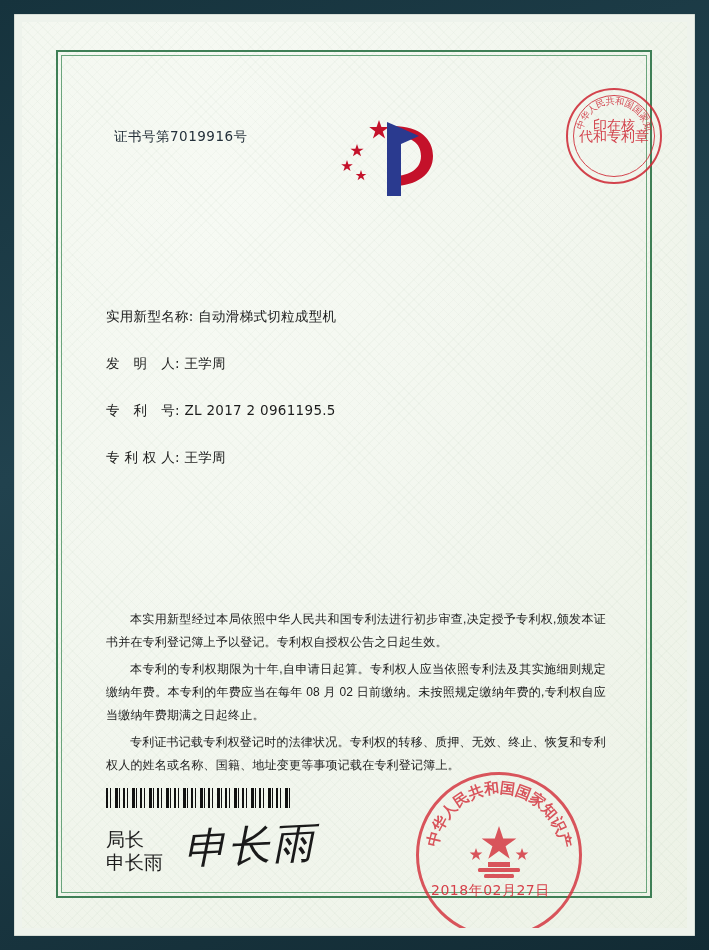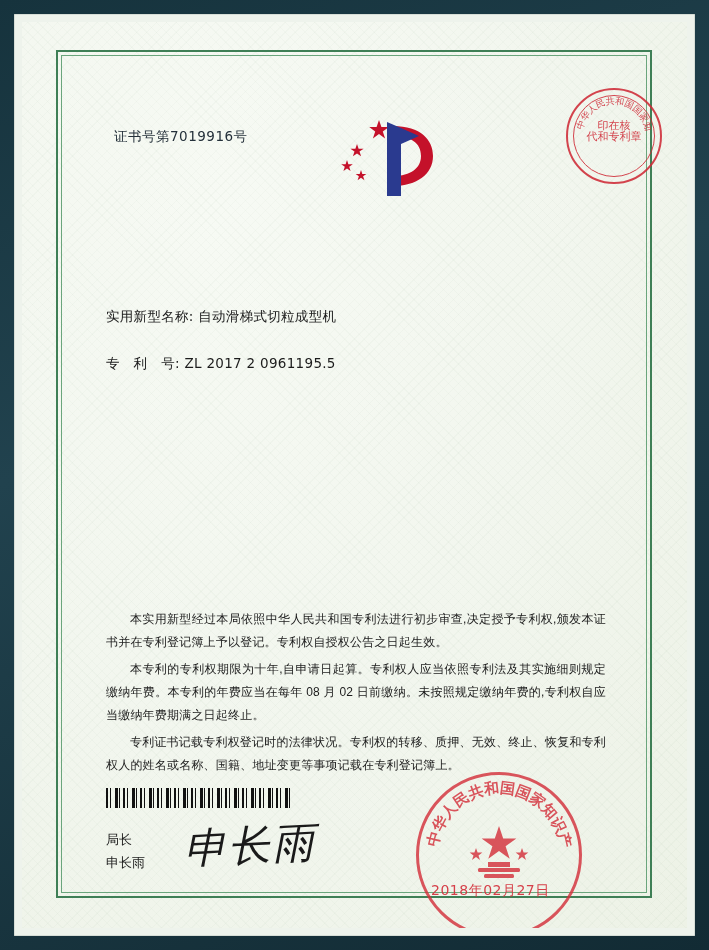--- a/index.html
+++ b/index.html
@@ -118,21 +118,21 @@
     position: absolute;
     left: 5px; top: 5px; right: 5px; bottom: 5px;
     border: 1px solid #cf2b37;
     border-radius: 50%;
   }
   .top-seal .seal-center {
     position: absolute;
     left: 0; right: 0;
     top: 30px;
     text-align: center;
-    font-size: 11px;
+    font-size: 14px;
     line-height: 11px;
     color: #cf2b37;
     font-family: "DejaVu Sans", "Liberation Sans", sans-serif;
   }
   .top-seal .arc-text {
     position: absolute;
     left: 0; top: 0;
     width: 92px;
     height: 92px;
   }
@@ -203,21 +203,21 @@
       #111 9px 12px, transparent 12px 13px,
       #111 13px 14px, transparent 14px 17px
     );
   }
 
   
   .director {
     position: absolute;
     left: 50px;
     top: 778px;
-    font-size: 13px;
+    font-size: 19px;
     line-height: 23px;
     color: #1c1c1c;
     font-family: "DejaVu Sans", "Liberation Sans", sans-serif;
   }
   .signature {
     position: absolute;
     left: 128px;
     top: 768px;
     font-size: 42px;
     color: #1a1a1a;
@@ -312,22 +312,30 @@
         </div>
       </div>
 
 
       <div class="fields">
         <div class="field">
           <span class="label">实用新型名称:</span>
           <span class="value">自动滑梯式切粒成型机</span>
         </div>
         <div class="field">
+          <span class="label">发　明　人:</span>
+          <span class="value">王学周</span>
+        </div>
+        <div class="field">
           <span class="label">专　利　号:</span>
           <span class="value">ZL 2017 2 0961195.5</span>
+        </div>
+        <div class="field">
+          <span class="label">专 利 权 人:</span>
+          <span class="value">王学周</span>
         </div>
       </div>
 
       <div class="paragraphs">
         <p>本实用新型经过本局依照中华人民共和国专利法进行初步审查,决定授予专利权,颁发本证书并在专利登记簿上予以登记。专利权自授权公告之日起生效。</p>
         <p>本专利的专利权期限为十年,自申请日起算。专利权人应当依照专利法及其实施细则规定缴纳年费。本专利的年费应当在每年 08 月 02 日前缴纳。未按照规定缴纳年费的,专利权自应当缴纳年费期满之日起终止。</p>
         <p>专利证书记载专利权登记时的法律状况。专利权的转移、质押、无效、终止、恢复和专利权人的姓名或名称、国籍、地址变更等事项记载在专利登记簿上。</p>
       </div>
 
       <div class="barcode"></div>

